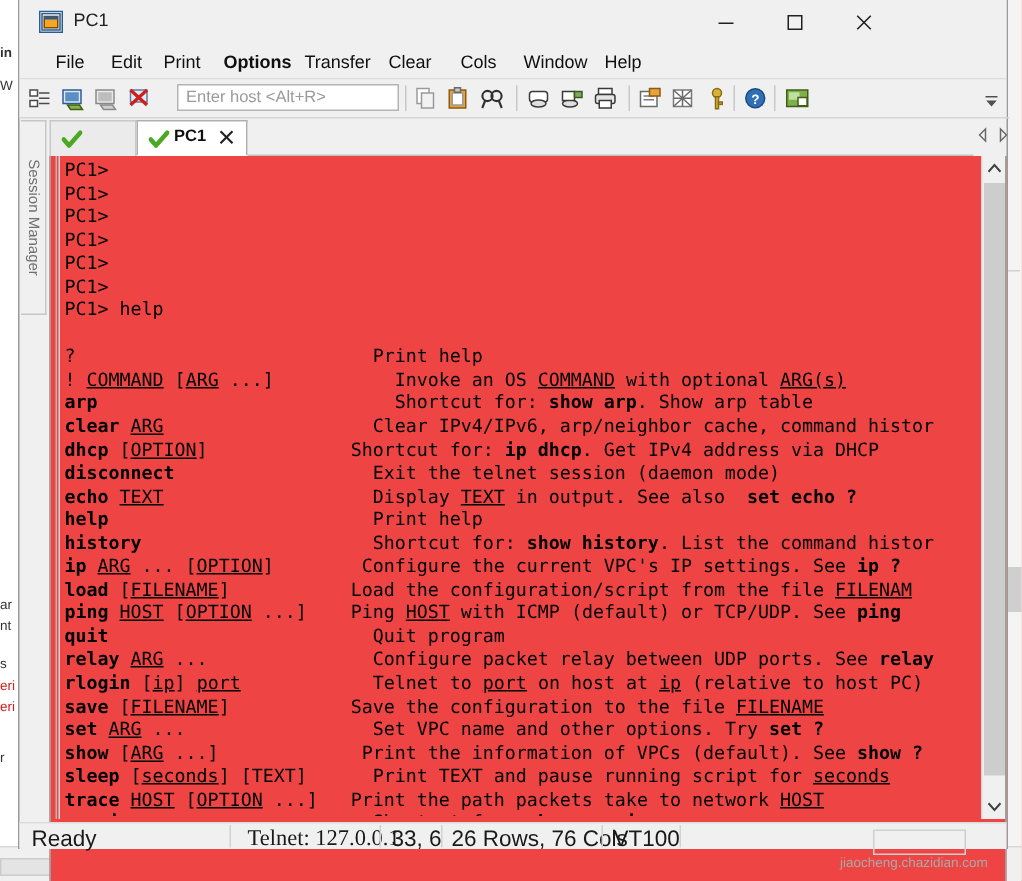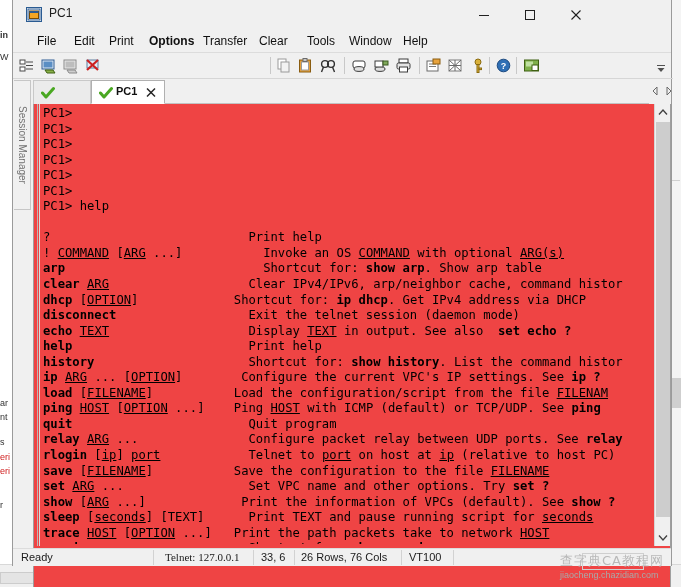--- a/index.html
+++ b/index.html
@@ -101,21 +101,21 @@
   #sb-down{bottom:0;}
   #sb-thumb{position:absolute;left:1px;top:18px;width:14px;height:395px;background:#cdcdcd;cursor:default;}
 
   
   #outer-scroll{position:absolute;left:668px;top:0;width:13px;height:564px;background:#f4f4f4;border-left:1px solid #d6d6d6;box-sizing:border-box;}
   #outer-thumb{position:absolute;left:1px;top:378px;width:11px;height:30px;background:#cfcfcf;}
   #outer-line{position:absolute;left:2px;top:180px;width:9px;height:1px;background:#d0d0d0;}
 
   
   #statusbar{position:absolute;left:0;top:548px;width:658px;height:17px;background:#f0f0f0;border-top:1px solid #dcdcdc;}
-  .sb-cell{position:absolute;top:2px;font-size:11px;color:#1a1a1a;white-space:nowrap;}
+  .sb-cell{position:absolute;top:2px;font-size:15px;color:#1a1a1a;white-space:nowrap;}
   .sb-div{position:absolute;top:1px;width:1px;height:15px;background:#d2d2d2;}
 
   
   #watermark{position:absolute;left:560px;top:552px;width:110px;height:30px;}
   #wm-cn{position:absolute;left:0;top:0;font-size:13px;color:#b9b9b9;letter-spacing:1px;white-space:nowrap;font-family:"DejaVu Sans",sans-serif;}
   #wm-box{position:absolute;left:22px;top:1px;width:60px;height:15px;border:1px solid #cfcfcf;}
   #wm-url{position:absolute;left:0;top:18px;font-size:9px;color:#a9a9a9;white-space:nowrap;}
 </style>
 </head>
 <body>
@@ -172,21 +172,21 @@
     </div>
   </div>
 
   <div id="menubar">
       <div class="menu-item" style="left: 18px;">File</div>
       <div class="menu-item" style="left: 55px;">Edit</div>
       <div class="menu-item" style="left: 90px;">Print</div>
       <div class="menu-item" style="left: 130px; font-weight: bold;">Options</div>
       <div class="menu-item" style="left: 184px;">Transfer</div>
       <div class="menu-item" style="left: 240px;">Clear</div>
-      <div class="menu-item" style="left: 288px;">Tools</div>
+      <div class="menu-item" style="left: 288px;">Cols</div>
       <div class="menu-item" style="left: 330px;">Window</div>
       <div class="menu-item" style="left: 384px;">Help</div>
     </div>
 
   <div id="toolbar">
     <div id="toolbar-icons">
         <div class="tb-ico" style="left: 5px;"><svg width="18" height="18" viewBox="0 0 18 18">
             <rect x="2" y="3" width="5" height="4" fill="#fff" stroke="#4a4a4a"></rect>
             <rect x="2" y="10" width="5" height="4" fill="#fff" stroke="#4a4a4a"></rect>
             <line x1="8" y1="5" x2="15" y2="5" stroke="#4a4a4a"></line>
@@ -263,20 +263,23 @@
             <rect x="1.5" y="3" width="14" height="11" fill="#7fb04a" stroke="#3f6012"></rect>
             <rect x="3" y="4.5" width="7" height="5" fill="#bfe0a0"></rect>
             <rect x="9" y="8" width="6" height="5.5" fill="#ffffff" stroke="#3f6012"></rect>
           </svg></div>
         <div class="tb-sep" style="left: 257px;"></div>
         <div class="tb-sep" style="left: 331px;"></div>
         <div class="tb-sep" style="left: 406px;"></div>
         <div class="tb-sep" style="left: 476px;"></div>
         <div class="tb-sep" style="left: 503px;"></div>
       </div>
+    <div id="hostbox">
+      <span>Enter host &lt;Alt+R&gt;</span>
+    </div>
     <div id="tb-overflow">
       <svg width="10" height="12" viewBox="0 0 10 12">
         <line x1="1" y1="3.5" x2="9" y2="3.5" stroke="#505050"></line>
         <path d="M1.5 6 L5 10 L8.5 6 Z" fill="#505050"></path>
       </svg>
     </div>
     <div id="toolbar-underline"></div>
   </div>
 
   <div id="workspace">
@@ -348,15 +351,14 @@
     <span class="sb-div" style="left:140px;"></span>
     <span class="sb-div" style="left:240px;"></span>
     <span class="sb-div" style="left:281px;"></span>
     <span class="sb-div" style="left:388px;"></span>
     <span class="sb-div" style="left:440px;"></span>
   </div>
 </div>
 
 <div id="watermark">
   <div id="wm-box"></div>
-  <div id="wm-cn">查字典CA教程网</div>
   <div id="wm-url">jiaocheng.chazidian.com</div>
 </div>
 
 </body></html>

